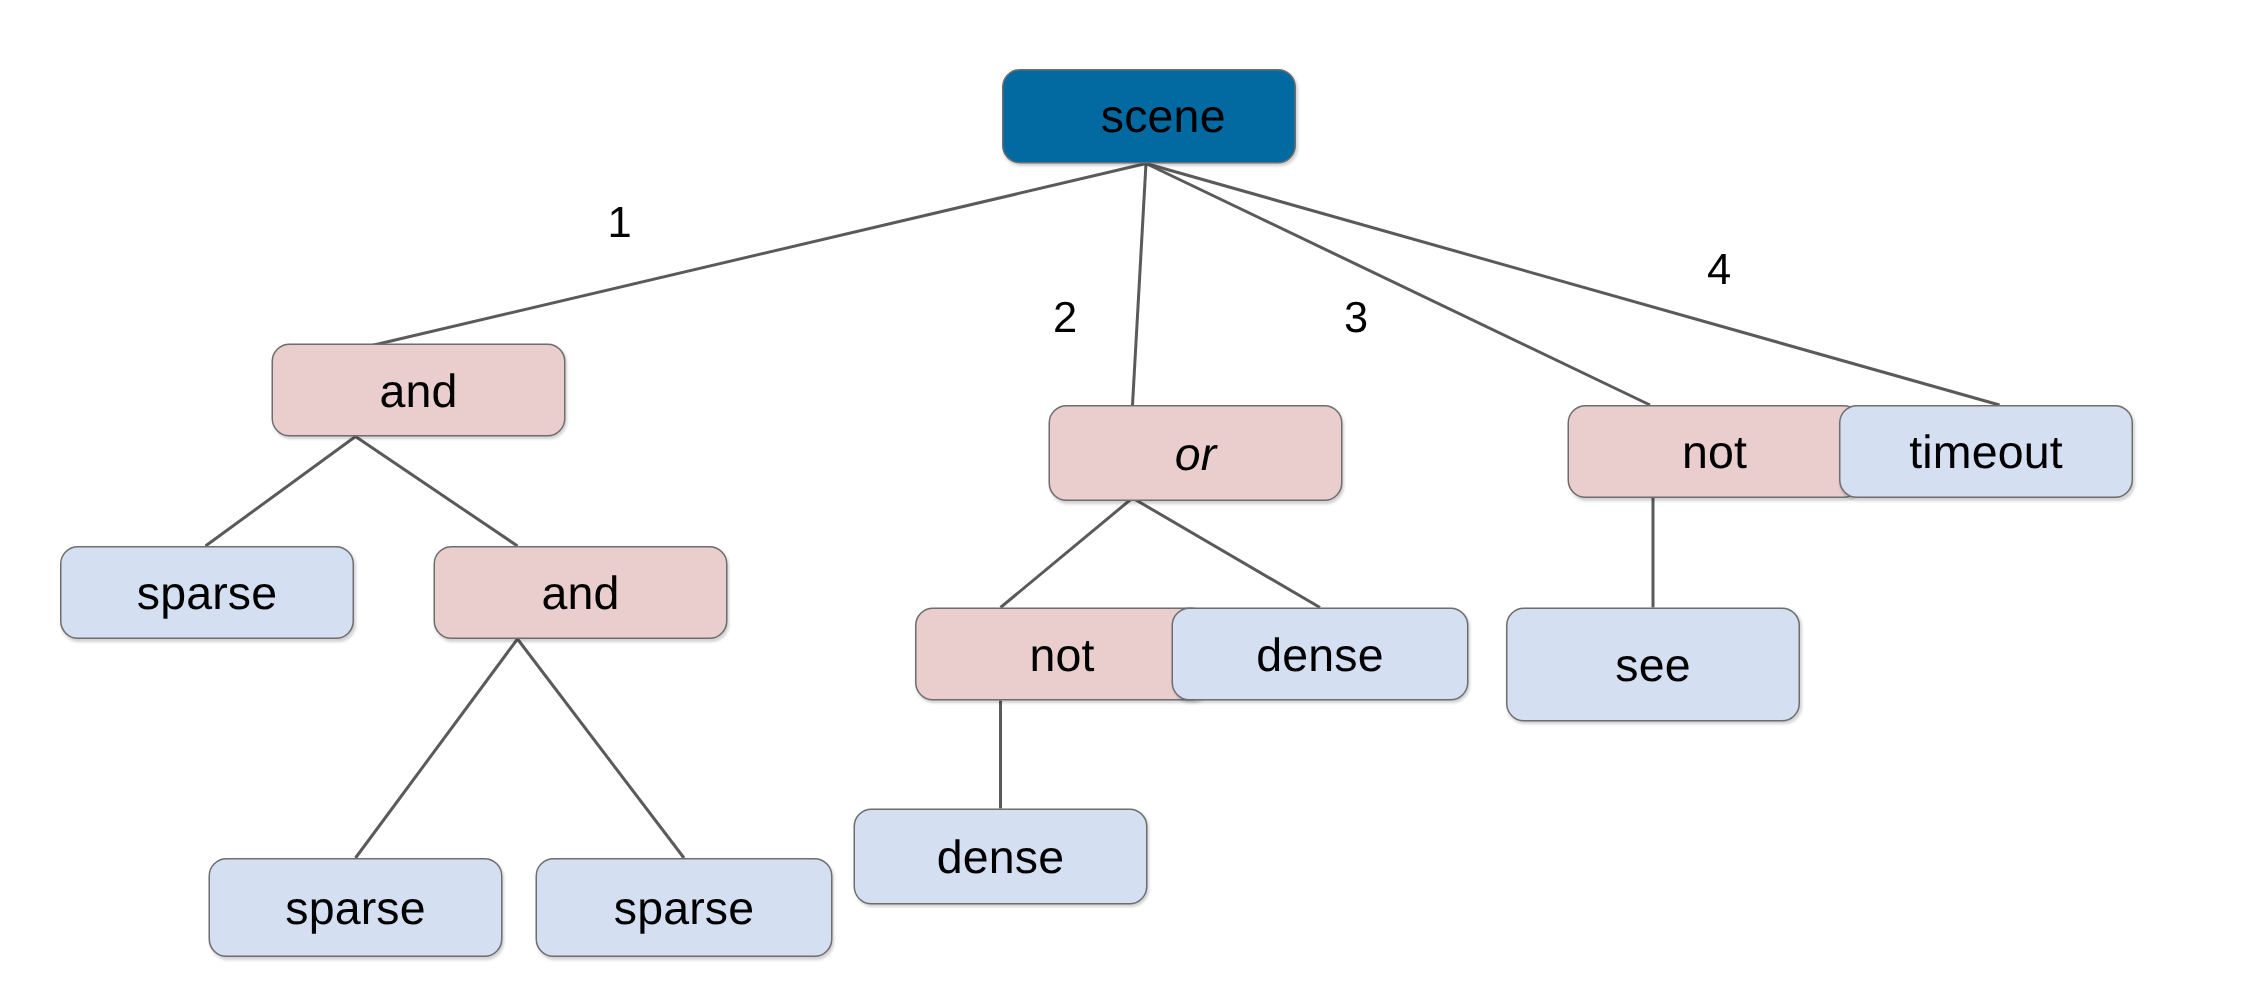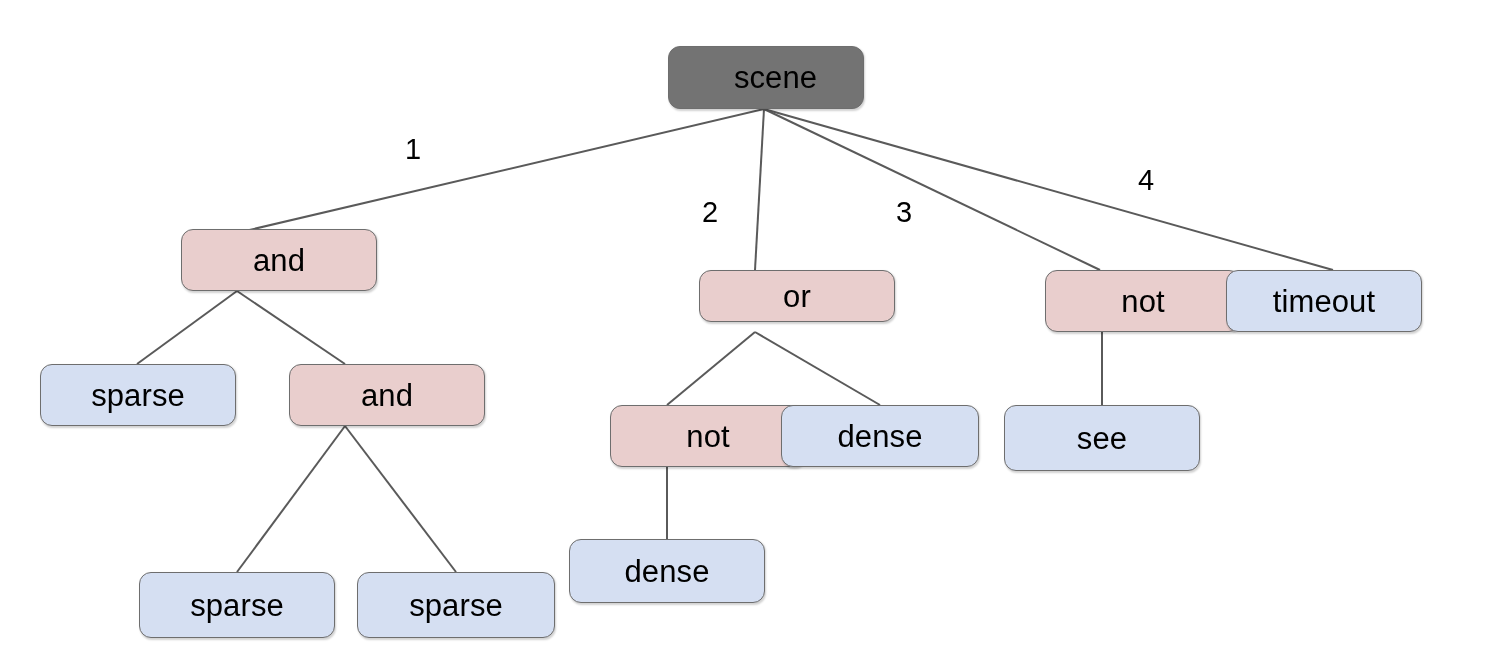--- a/index.html
+++ b/index.html
@@ -31,21 +31,21 @@
     display: flex;
     align-items: center;
     justify-content: center;
     color: #000000;
     font-size: 31px;
     line-height: 1;
     letter-spacing: 0.1px;
     white-space: nowrap;
     box-shadow: 1px 1.5px 2px rgba(0,0,0,0.18);
   }
-  .node.root { background: #737373; padding-left: 19px; }
+  .node.root { background: #0369a1; padding-left: 19px; }
   .node.op   { background: #e9cecd; margin-left: 41px; }
   .node.leaf { background: #d5dff2; }
   .edge-label {
     position: absolute;
     color: #000000;
     font-size: 29px;
     line-height: 1;
     white-space: nowrap;
   }
 </style>
@@ -79,36 +79,36 @@
       </div>
       <div class="node op" style="left: 248px; top: 364px; width: 196px; height: 62px;">
         <span>and</span>
       </div>
       <div class="node leaf" style="left: 139px; top: 572px; width: 196px; height: 66px;">
         <span>sparse</span>
       </div>
       <div class="node leaf" style="left: 357px; top: 572px; width: 198px; height: 66px;">
         <span>sparse</span>
       </div>
-      <div class="node op" style="left: 658px; top: 270px; width: 196px; height: 52px;">
+      <div class="node op" style="left: 658px; top: 270px; width: 196px; height: 64px; font-style: italic;">
         <span>or</span>
       </div>
       <div class="node op" style="left: 569px; top: 405px; width: 196px; height: 62px;">
         <span>not</span>
       </div>
       <div class="node leaf" style="left: 781px; top: 405px; width: 198px; height: 62px;">
         <span>dense</span>
       </div>
       <div class="node leaf" style="left: 569px; top: 539px; width: 196px; height: 64px;">
         <span>dense</span>
       </div>
       <div class="node op" style="left: 1004px; top: 270px; width: 196px; height: 62px;">
         <span>not</span>
       </div>
-      <div class="node leaf" style="left: 1004px; top: 405px; width: 196px; height: 66px;">
+      <div class="node leaf" style="left: 1004px; top: 405px; width: 196px; height: 76px;">
         <span>see</span>
       </div>
       <div class="node leaf" style="left: 1226px; top: 270px; width: 196px; height: 62px; text-align: right;">
         <span>timeout</span>
       </div>
     </div>
   <div id="label-layer">
       <div class="edge-label" style="left: 405px; top: 135px;">1</div>
       <div class="edge-label" style="left: 702px; top: 198px;">2</div>
       <div class="edge-label" style="left: 896px; top: 198px;">3</div>

